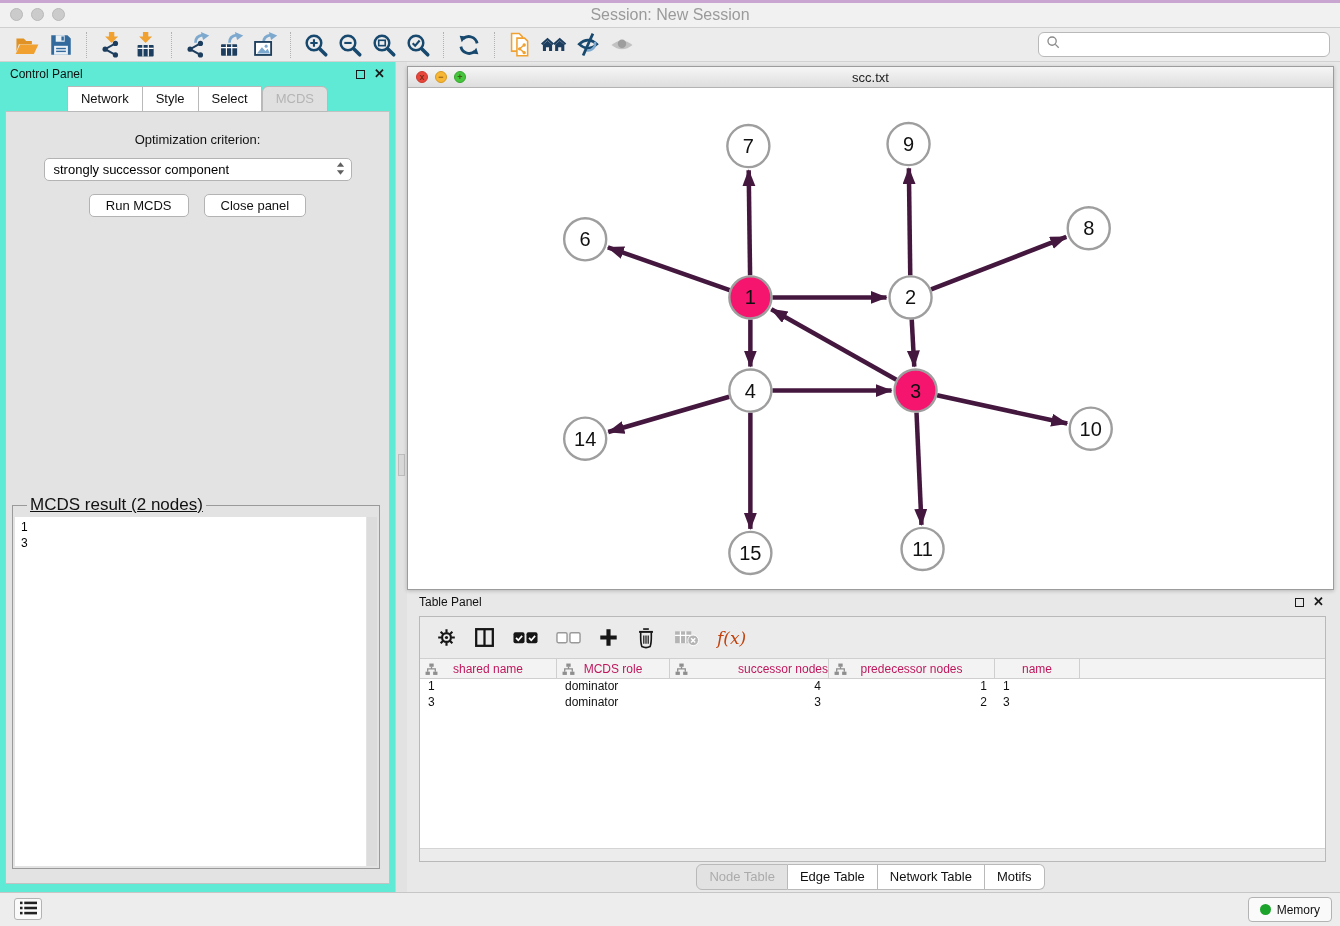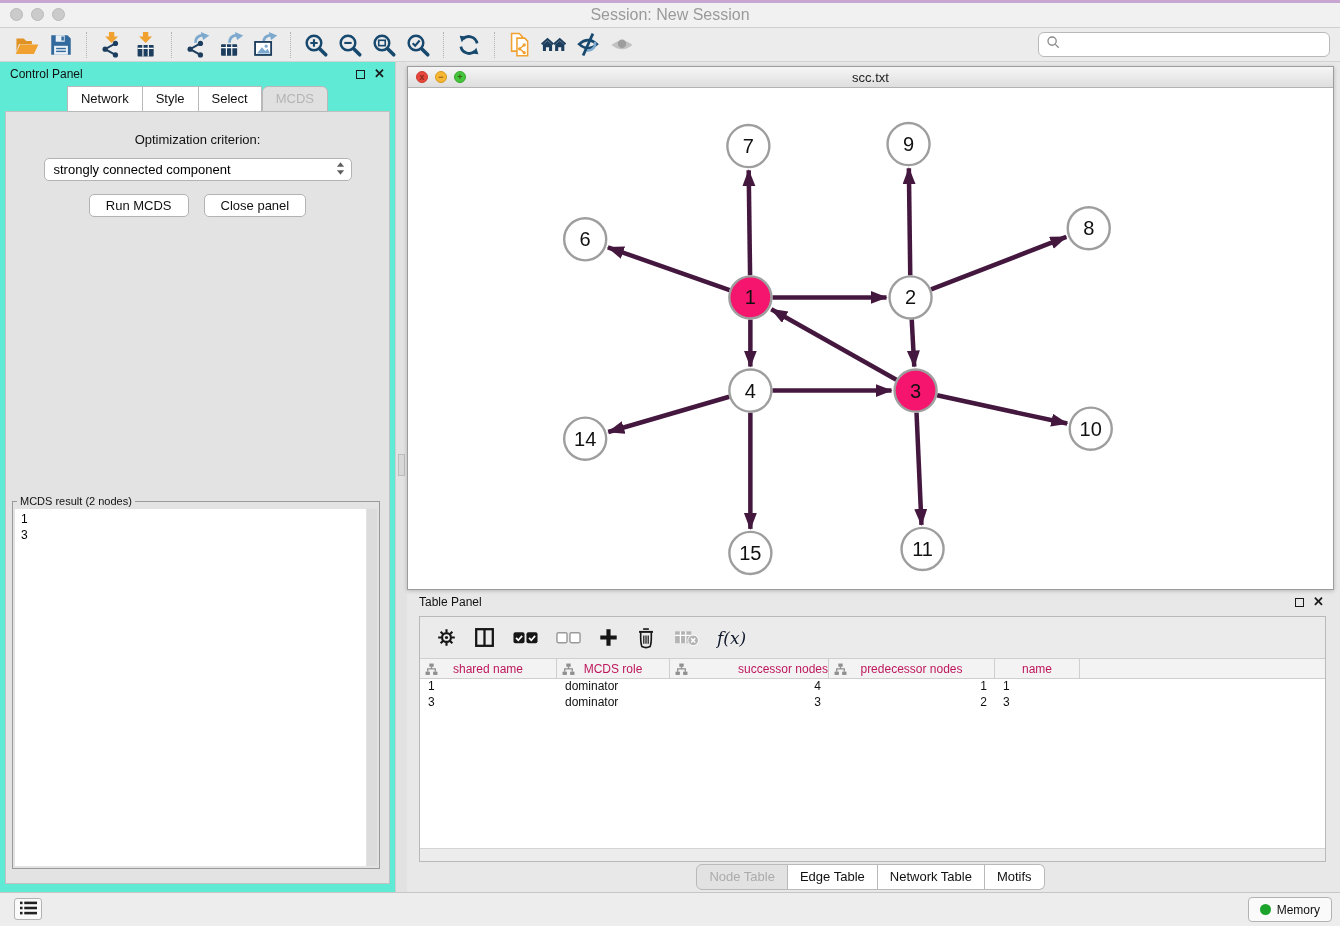--- a/index.html
+++ b/index.html
@@ -34,21 +34,21 @@
   .cp-tab { font-size:13px; padding:4px 13px 5px; background:#fff; border:1px solid #b9b9b9; border-left-width:0; color:#111; font-family:"Liberation Sans",sans-serif; }
   .cp-tab:first-child { border-left-width:1px; }
   .cp-tab.selected { background:#e0e0e0; color:#b4b4b4; border-radius:6px 6px 0 0; border-left-width:1px; }
   .cp-box { flex:1; margin:0 5px 8px 5px; border:1px solid #c2c2c2; background:#e3e3e3; position:relative; padding-top:20px; }
   .opt-label { text-align:center; font-size:13px; color:#111; }
   .dropdown { margin:11px auto 0; width:308px; height:23px; background:#fff; border:1px solid #b3b3b3; border-radius:5px; display:flex; align-items:center; padding:0 6px 0 9px; font-size:13px; }
   .dd-arrows { margin-left:auto; }
   .btn-row { display:flex; justify-content:center; gap:15px; margin-top:13px; }
   .mac-btn { background:#fff; border:1px solid #b3b3b3; border-radius:5px; font-size:13px; padding:3px 16px; color:#111; font-family:"Liberation Sans",sans-serif; }
   .result-fs { position:absolute; left:6px; right:9px; top:383px; height:374px; border:1px solid #9a9a9a; padding:2px; }
-  .result-fs legend { font-size:11px; padding:0 3px; margin-left:2px; color:#111; }
+  .result-fs legend { font-size:17px; padding:0 3px; margin-left:12px; color:#111;text-decoration:underline; }
   .result-inner { background:#fff; width:100%; height:100%; position:relative; }
   .result-text { font-size:12px; line-height:16px; padding:2px 6px; white-space:pre; font-family:"Liberation Sans",sans-serif; }
   .result-scroll { position:absolute; right:0; top:0; width:11px; height:100%; background:#f4f4f4; border-left:1px solid #e3e3e3; }
   .result-thumb { width:100%; height:100%; background:#dcdcdc; }
 
   
   .v-split { width:12px; flex:none; background:#e2e2e2; border-left:1px solid #cdcdcd; }
   .v-handle { margin-top:392px; margin-left:2px; width:7px; height:22px; border:1px solid #bdbdbd; background:#d8d8d8; }
 
   
@@ -62,21 +62,21 @@
   .ntl.grn { background:#46c63c; border:1px solid #38a52f; }
   .net-canvas { flex:1; position:relative; }
   .net-canvas svg { position:absolute; inset:0; width:100%; height:100%; }
 
   
   .table-panel { flex:1; display:flex; flex-direction:column; min-height:0; }
   .tp-header { height:24px; flex:none; display:flex; align-items:center; padding:0 10px 0 12px; font-size:12px; color:#111; }
   .tp-container { flex:1; margin:2px 8px 0 12px; border:1px solid #b9b9b9; background:#fff; display:flex; flex-direction:column; overflow:hidden; }
   .tp-toolbar { height:41px; flex:none; background:#ebebeb; display:flex; align-items:center; gap:18px; padding:0 17px; }
   .tp-tbtn { background:none; border:none; display:flex; align-items:center; }
-  .fx-label { font-family:"DejaVu Serif",serif; font-style:italic; font-size:17px; color:#0f172a; }
+  .fx-label { font-family:"DejaVu Serif",serif; font-style:italic; font-size:17px; color:#c2410c; }
   .ct-head { display:flex; height:21px; flex:none; background:#f3f3f3; border-top:1px solid #cfcfcf; border-bottom:1px solid #cfcfcf; font-size:12px; }
   .ct-hcell { position:relative; border-right:1px solid #cfcfcf; display:flex; align-items:center; justify-content:center; color:#be185d; }
   .ct-hcell .hier { position:absolute; left:5px; top:4px; }
   .ct-row { display:flex; height:16px; font-size:12px; color:#111; }
   .ct-cell { padding:0 8px; white-space:nowrap; overflow:hidden; }
   .cw0{width:137px;} .cw1{width:113px;} .cw2{width:159px;justify-content:flex-end;} .cw3{width:166px;} .cw4{width:85px;}
   .tp-scrollstrip { height:13px; flex:none; background:#ececec; border-top:1px solid #d4d4d4; margin-top:auto; }
   .tp-tabs { height:30px; flex:none; display:flex; justify-content:center; align-items:center; }
   .bt-tab { font-size:13px; padding:4px 12px 5px; background:#fff; border:1px solid #b9b9b9; border-left-width:0; color:#111; font-family:"Liberation Sans",sans-serif; }
   .bt-tab.first { border-left-width:1px; border-radius:6px 0 0 6px; }
@@ -261,21 +261,21 @@
       </div>
       <div class="cp-tabs" id="cp-tabs">
           <button class="cp-tab">Network</button>
           <button class="cp-tab">Style</button>
           <button class="cp-tab">Select</button>
           <button class="cp-tab selected">MCDS</button>
         </div>
       <div class="cp-box">
         <div class="opt-label">Optimization criterion:</div>
         <div class="dropdown">
-          <span>strongly connected component</span>
+          <span>strongly successor component</span>
           <span class="dd-arrows">
             <svg width="9" height="15" viewBox="0 0 10 16">
                 <path d="M5 1l4 5H1z" fill="#5f5f5f"></path>
                 <path d="M5 15l4-5H1z" fill="#5f5f5f"></path>
               </svg>
           </span>
         </div>
         <div class="btn-row">
           <button class="mac-btn">Run MCDS</button>
           <button class="mac-btn">Close panel</button>

